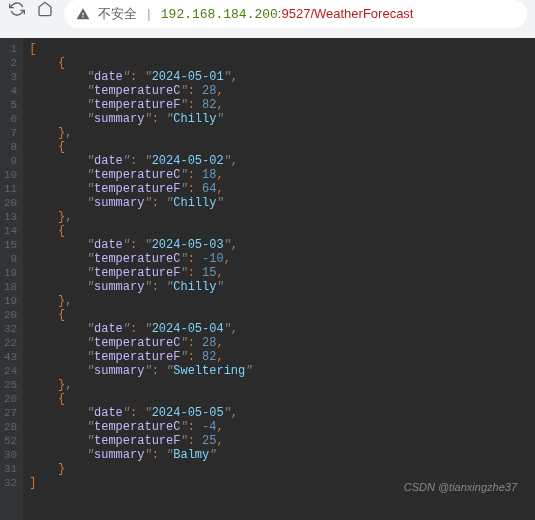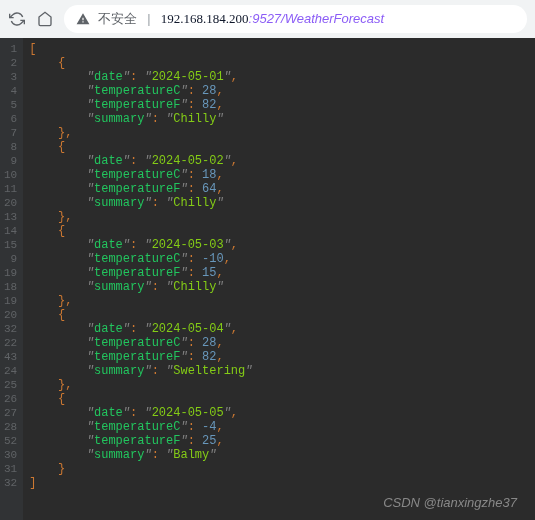--- a/index.html
+++ b/index.html
@@ -8,21 +8,21 @@
       font-size: 12px;
       background: #f1f3f4;
       width: 535px;
       height: 520px;
       overflow: hidden;
     }
     .browser-bar {
       height: 38px;
       background: #f1f3f4;
       display: flex;
-      align-items: center;
+      align-items: flex-start;
       padding: 0 8px;
       gap: 10px;
     }
     .nav-icon {
       width: 18px;
       height: 18px;
       display: flex;
       align-items: center;
       justify-content: center;
       color: #5f6368;
@@ -38,22 +38,22 @@
       align-items: center;
       padding: 0 12px;
       gap: 8px;
       font-size: 13px;
       color: #5f6368;
     }
     .warn-icon { color: #5f6368; display: flex; align-items: center; }
     .warn-icon svg { width: 14px; height: 14px; }
     .security-text { color: #5f6368; font-family: -apple-system, sans-serif; }
     .divider { color: #9aa0a6; }
-    .url-host { color: #0f172a; font-family: Liberation Serif, serif; }
-    .url-path { color: #8b5cf6; font-family: -apple-system, sans-serif; font-style: italic; }
+    .url-host { color: #4d7c0f; font-family: Liberation Mono, monospace; }
+    .url-path { color: #b91c1c; font-family: -apple-system, sans-serif; }
     .code-area {
       background: #2B2B2B;
       height: calc(100% - 38px);
       display: flex;
       position: relative;
     }
     .gutter {
       background: #313335;
       color: #606366;
       text-align: right;
@@ -64,32 +64,32 @@
     }
     .gutter div { height: 14px; }
     .code {
       padding: 4px 0 4px 6px;
       line-height: 14px;
       color: #A9B7C6;
       white-space: pre;
     }
     .code .line { height: 14px; }
     .b { color: #CC7832; } 
-    .k { color: #22c55e; } 
-    .s { color: #84cc16; } 
+    .k { color: #c4b5fd; } 
+    .s { color: #7dd3fc; } 
     .n { color: #6897BB; } 
     .c { color: #CC7832; } 
     .q { color: #808080; font-style: italic; } 
     .watermark {
       position: absolute;
-      bottom: 10px;
+      bottom: 27px;
       right: 18px;
       color: #888;
       font-family: -apple-system, sans-serif;
-      font-size: 13px;
+      font-size: 11px;
       font-style: italic;
     }
   </style>
 </head>
 <body>
 
 <div class="browser-bar">
   <div class="nav-icon">
     <svg viewBox="0 0 24 24" fill="none" stroke="currentColor" stroke-width="2">
         <path d="M1 4v6h6M23 20v-6h-6"></path>

